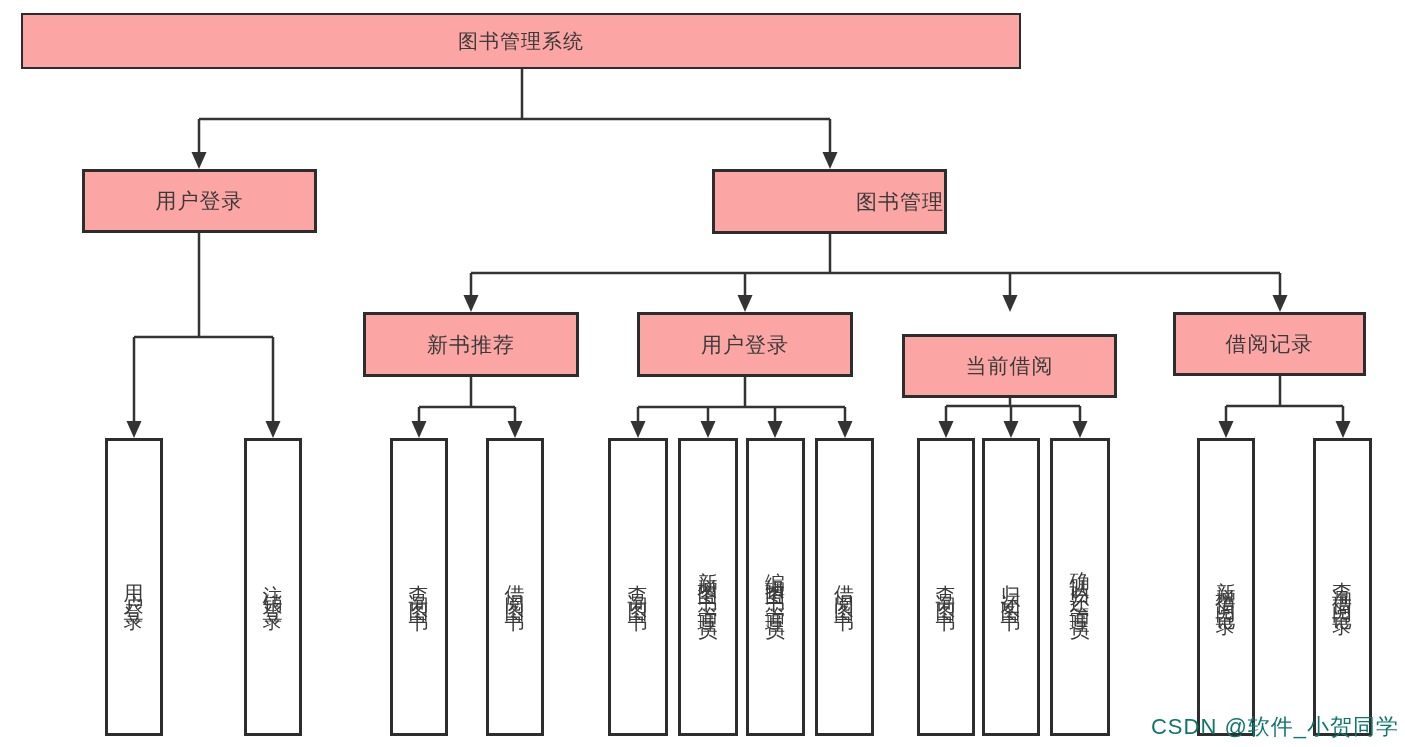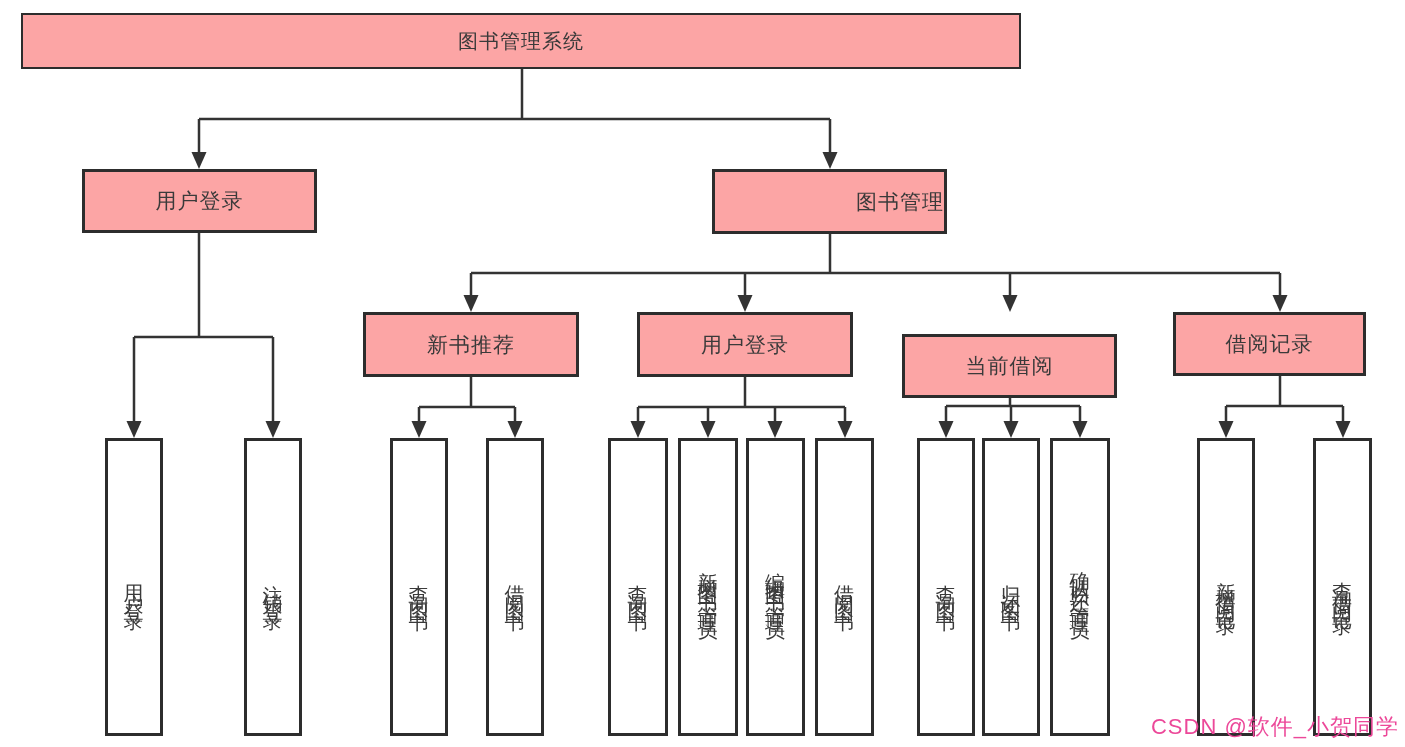--- a/index.html
+++ b/index.html
@@ -162,14 +162,14 @@
     <span>确认归还（管理员）</span>
   </div>
 
   <div class="vbox long" style="left:1197px; top:438px; width:58px; height:298px;">
     <span>新增借阅记录</span>
   </div>
   <div class="vbox long" style="left:1313px; top:438px; width:59px; height:298px;">
     <span>查询借阅记录</span>
   </div>
 
-  <div id="watermark" style="color: #ec4899; margin-left: 16px;">CSDN @软件_小贺同学</div>
+  <div id="watermark" style="color: #0f766e; margin-left: 16px;">CSDN @软件_小贺同学</div>
 </div>
 
 </body></html>

